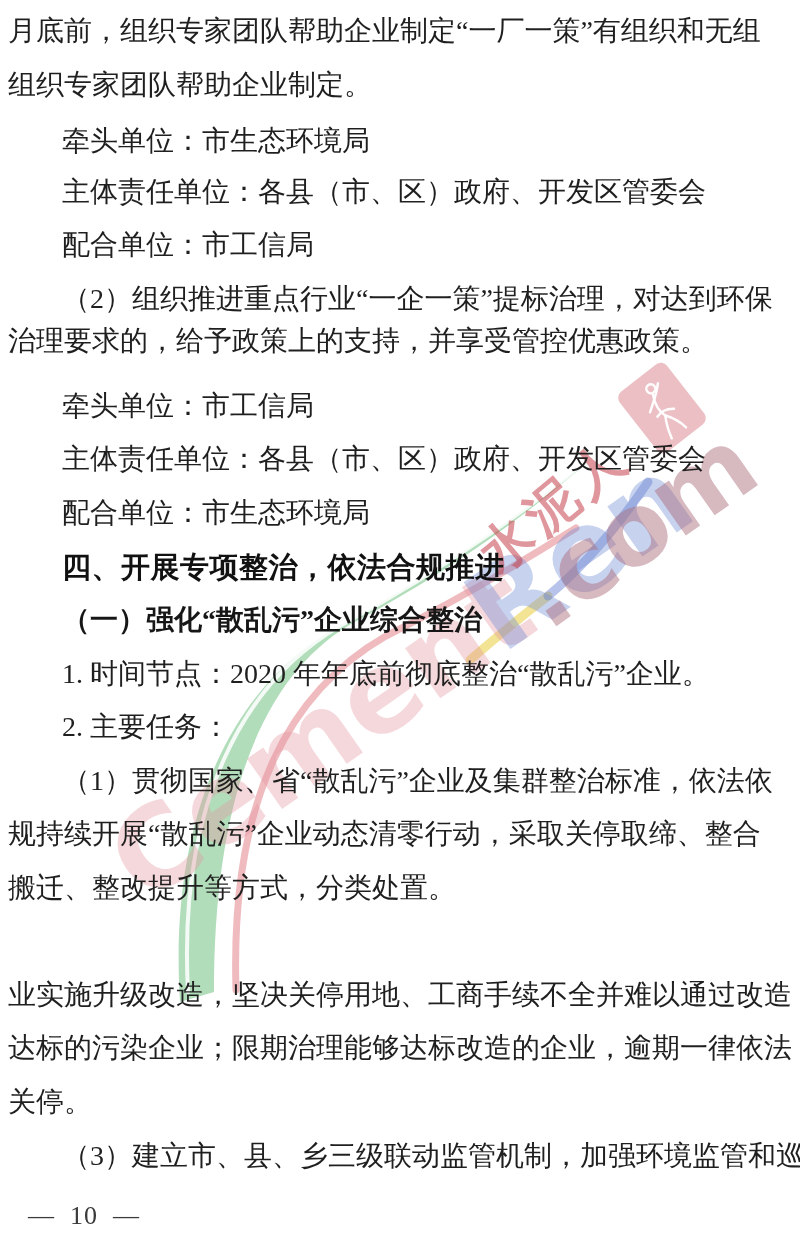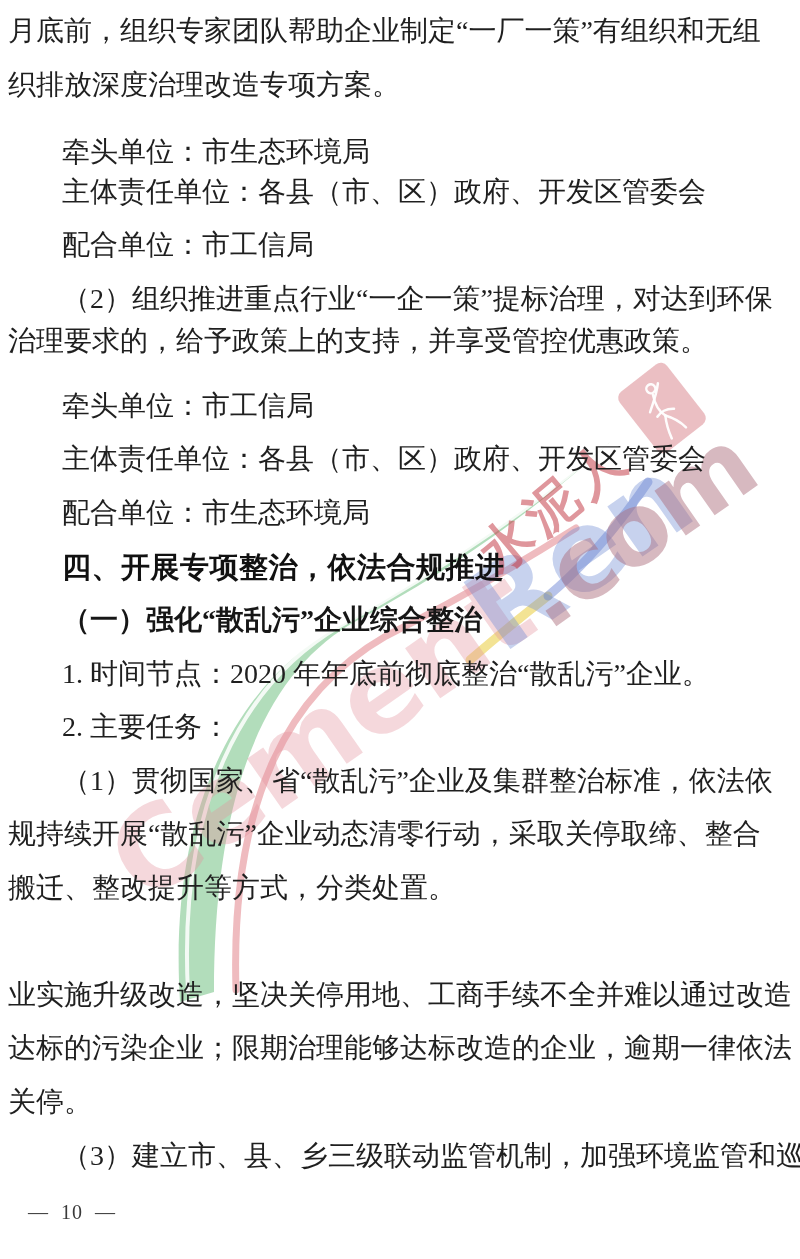--- a/index.html
+++ b/index.html
@@ -14,21 +14,21 @@
   .doc-lines{position:absolute;left:0;top:0;width:800px;height:1259px;z-index:2;text-decoration:underline;}
   .line{position:absolute;left:8px;font-size:28px;line-height:32px;color:#1f1f1f;
         white-space:pre;letter-spacing:0;}
   .indent-para{left:62px;}
   .style-body{font-family:"Liberation Serif","DejaVu Serif",serif;font-weight:400;}
   .style-heading{font-family:"Liberation Sans","DejaVu Sans",sans-serif;
                  font-weight:700;font-size:29px;letter-spacing:0.5px;color:#111;}
   .style-subheading{font-family:"Liberation Serif","DejaVu Serif",serif;
                     font-weight:700;color:#161616;}
 
-  .page-number{position:absolute;left:28px;top:1201px;z-index:2;font-size:20px;
+  .page-number{position:absolute;left:28px;top:1201px;z-index:2;font-size:26px;
                color:#3a3a3a;white-space:pre;letter-spacing:1px;
                font-family:"Liberation Serif","DejaVu Serif",serif;}
 
   
   .wm-green{fill:rgba(62,170,84,0.40);}
   .wm-stripe{fill:none;stroke:rgba(255,255,255,0.85);stroke-width:4;stroke-linecap:round;}
   .wm-arc-red{fill:none;stroke:rgba(214,84,94,0.40);stroke-width:7;stroke-linecap:round;}
   .wm-arc-yellow{fill:none;stroke:rgba(234,204,60,0.55);stroke-width:9;stroke-linecap:round;}
   .wm-arc-blue{fill:none;stroke:rgba(96,122,208,0.45);stroke-width:9;stroke-linecap:round;}
   .wm-en{font-family:"DejaVu Sans","Liberation Sans",sans-serif;font-weight:bold;font-size:112px;}
@@ -70,22 +70,22 @@
           <path d="M -9 4 C -3 2 3 3 9 8"></path>
           <path d="M -2 8 C -7 16 -9 22 -11 30"></path>
           <path d="M -2 8 C 3 15 6 22 7 30"></path>
         </g>
       </g>
     </g>
   </svg>
 
   <div class="doc-lines" id="doc-lines">
       <div class="line indent-flush style-body" style="top: 15px;">月底前，组织专家团队帮助企业制定“一厂一策”有组织和无组</div>
-      <div class="line indent-flush style-body" style="top: 68.55px;">织排放深度治理改造专项方案。</div>
-      <div class="line indent-para style-body" style="top: 136px;">牵头单位：市生态环境局</div>
+      <div class="line indent-flush style-body" style="top: 68.55px;">组织专家团队帮助企业制定。</div>
+      <div class="line indent-para style-body" style="top: 125px;">牵头单位：市生态环境局</div>
       <div class="line indent-para style-body" style="top: 175.65px;">主体责任单位：各县（市、区）政府、开发区管委会</div>
       <div class="line indent-para style-body" style="top: 229.2px;">配合单位：市工信局</div>
       <div class="line indent-para style-body" style="top: 282.75px;">（2）组织推进重点行业“一企一策”提标治理，对达到环保</div>
       <div class="line indent-flush style-body" style="top: 325px;">治理要求的，给予政策上的支持，并享受管控优惠政策。</div>
       <div class="line indent-para style-body" style="top: 389.85px;">牵头单位：市工信局</div>
       <div class="line indent-para style-body" style="top: 443.4px;">主体责任单位：各县（市、区）政府、开发区管委会</div>
       <div class="line indent-para style-body" style="top: 496.95px;">配合单位：市生态环境局</div>
       <div class="line indent-para style-heading" style="top: 550.5px;">四、开展专项整治，依法合规推进</div>
       <div class="line indent-para style-subheading" style="top: 604.05px;">（一）强化“散乱污”企业综合整治</div>
       <div class="line indent-para style-body" style="top: 657.6px;">1. 时间节点：2020 年年底前彻底整治“散乱污”企业。</div>

